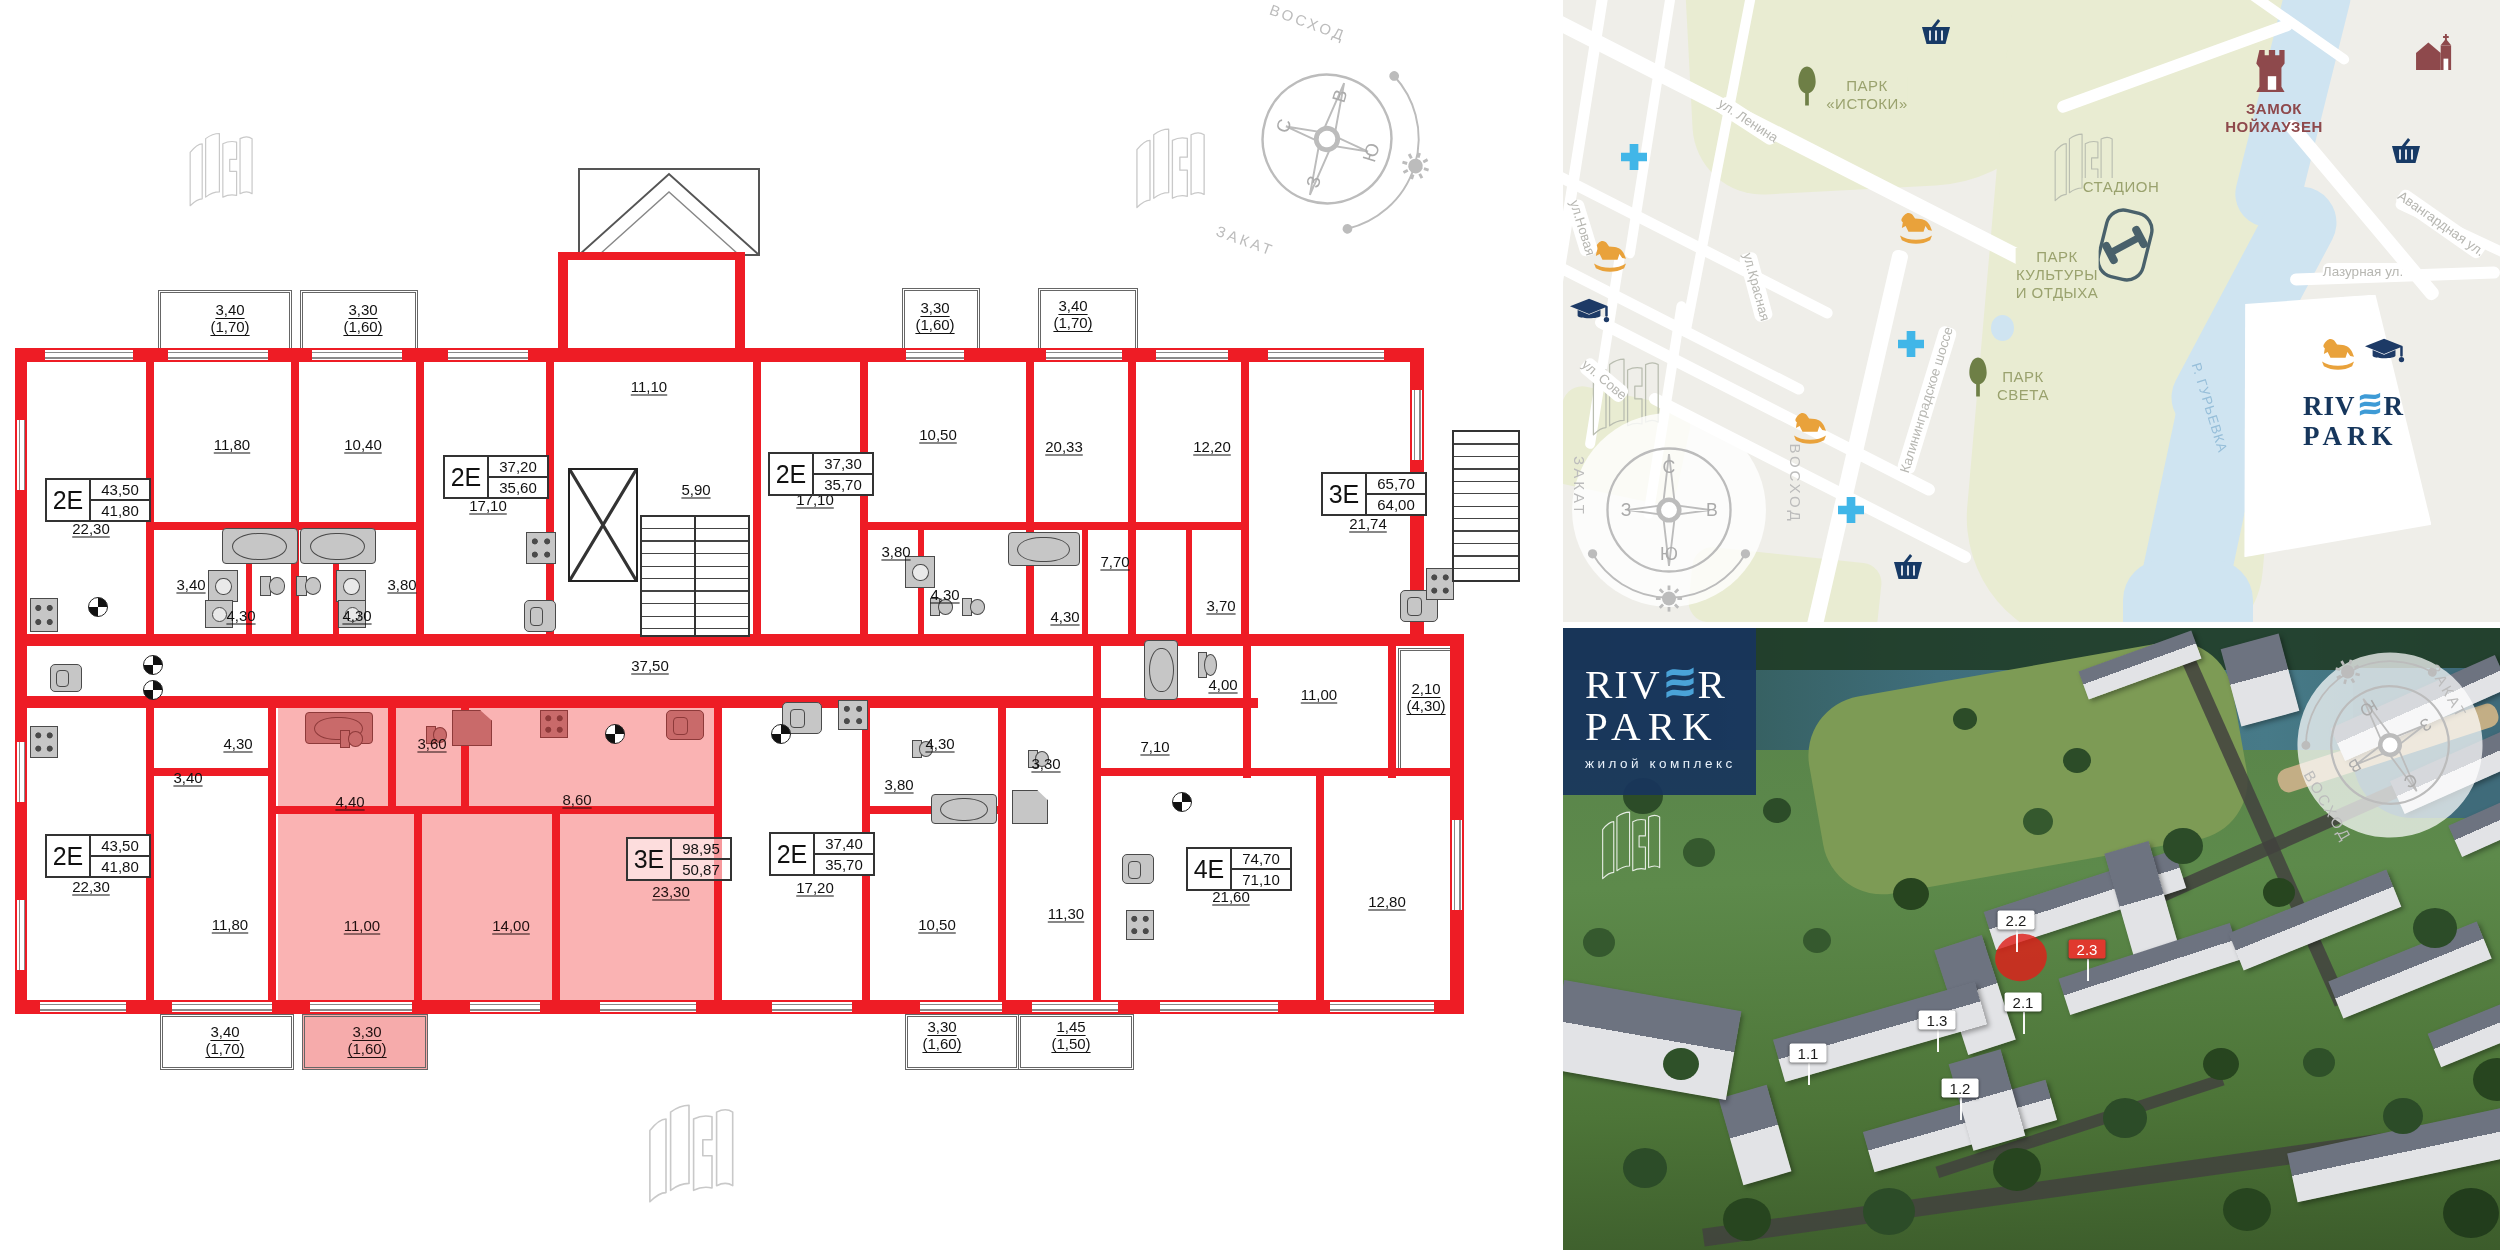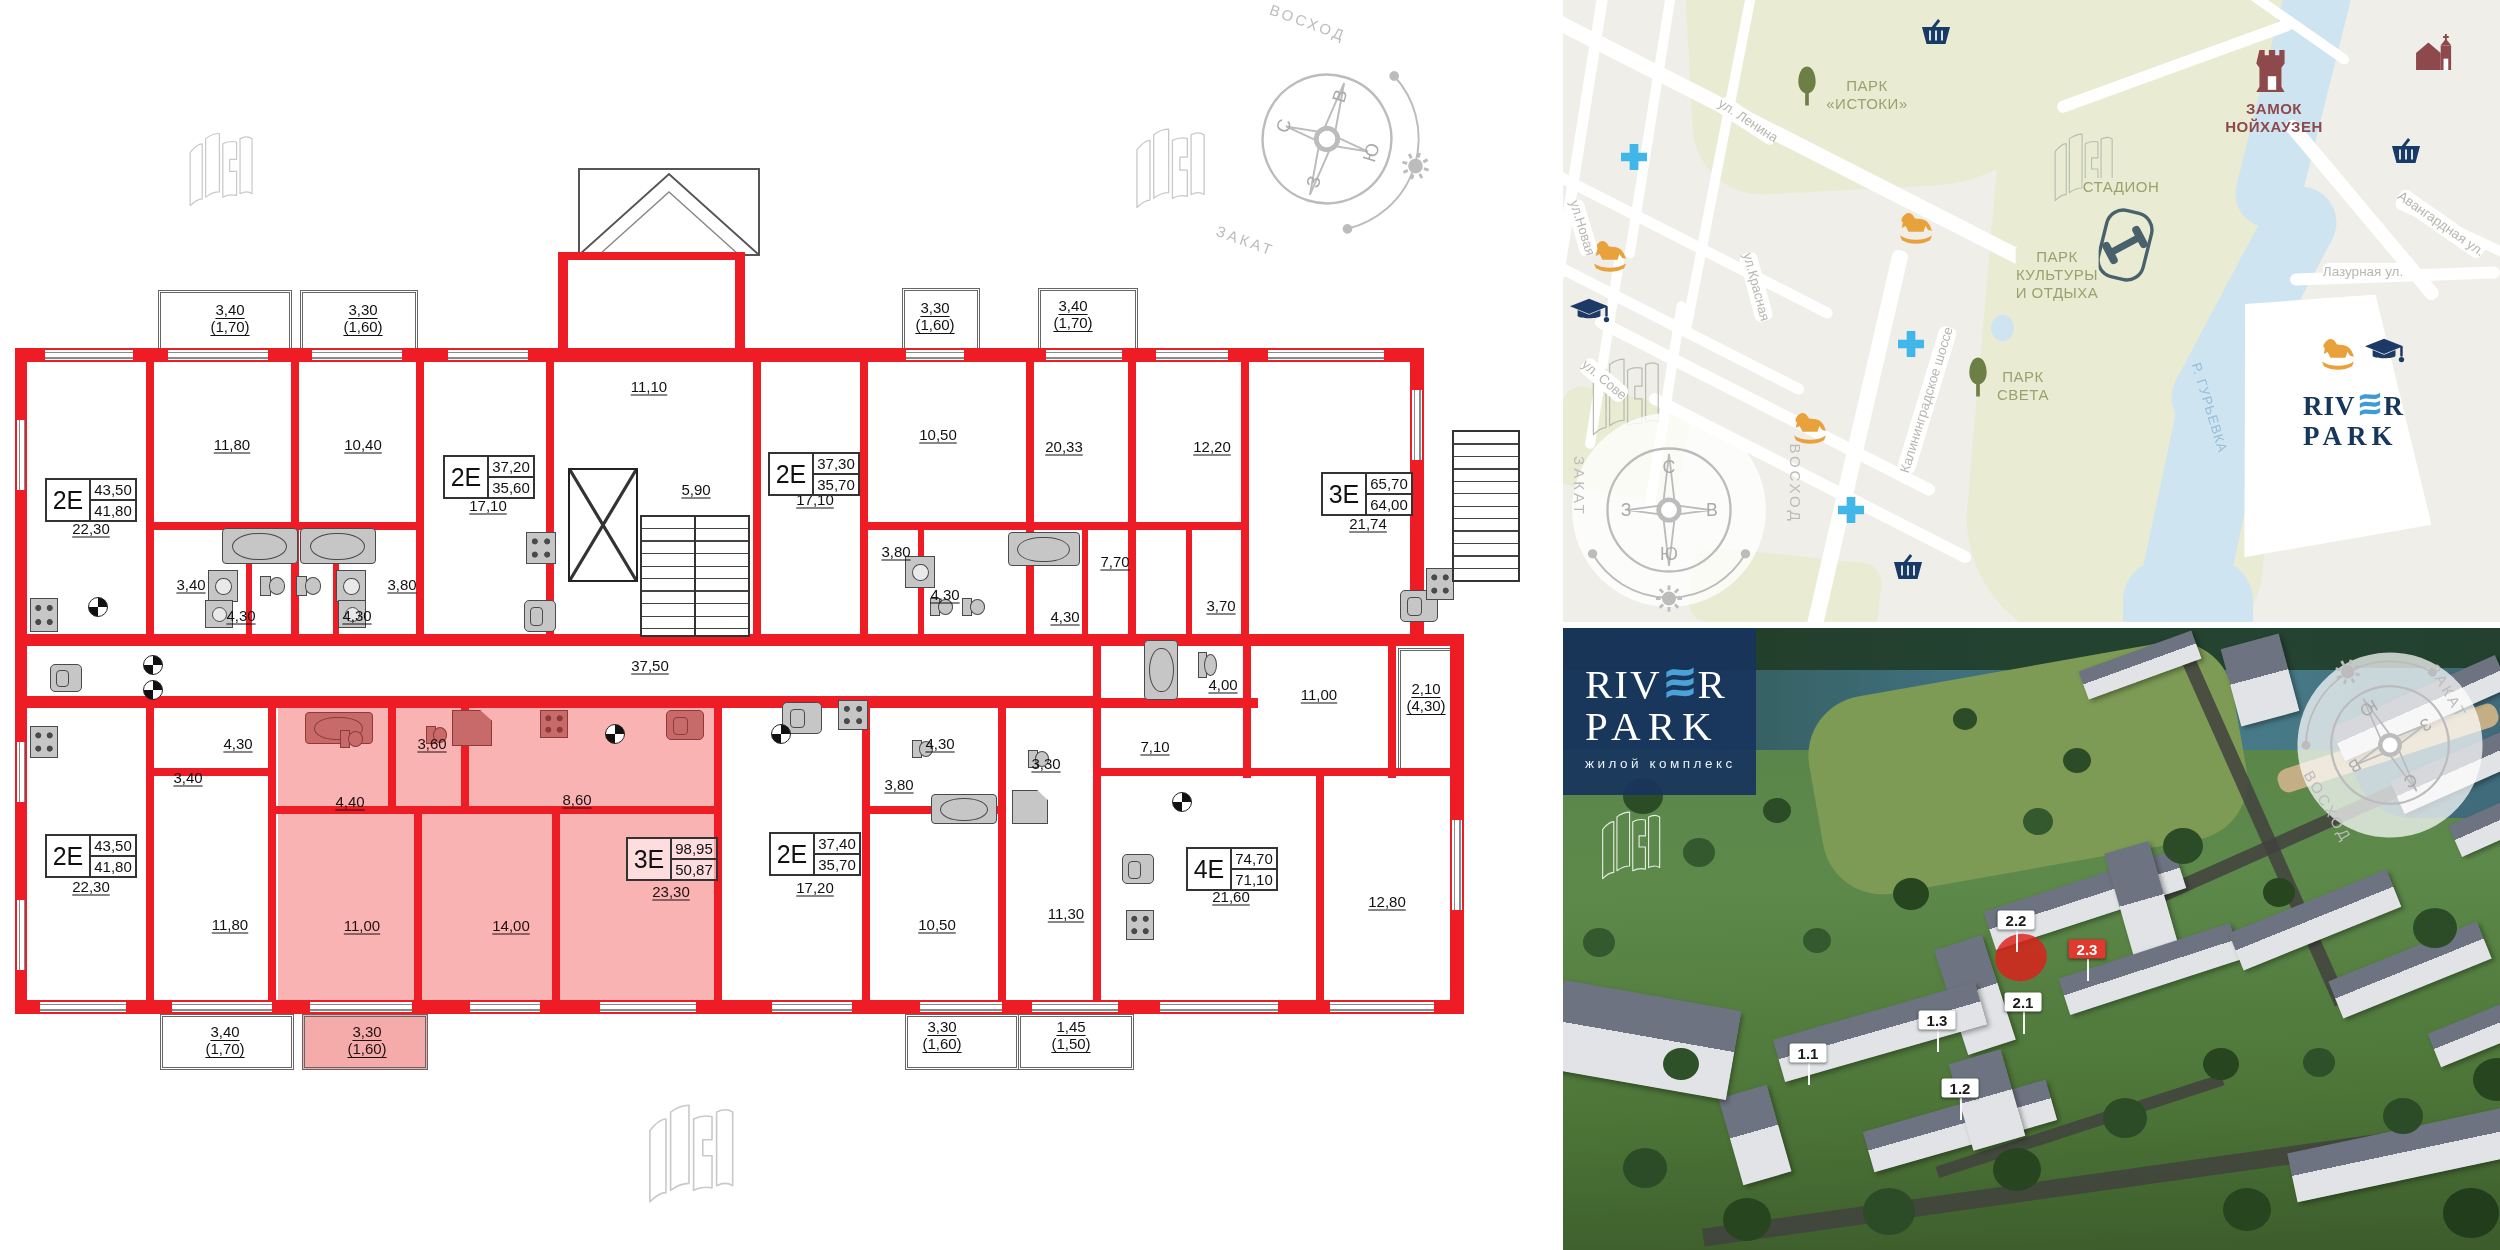--- a/index.html
+++ b/index.html
@@ -11,21 +11,21 @@
   .pinkzone{position:absolute;background:rgba(244,86,86,0.45);z-index:1;}
   .win{position:absolute;z-index:4;background:repeating-linear-gradient(to bottom,#ffffff 0 2px,#8a8a8a 2px 3.4px,#ffffff 3.4px 5.4px);}
   .winv{position:absolute;z-index:4;background:repeating-linear-gradient(to right,#ffffff 0 2px,#8a8a8a 2px 3.4px,#ffffff 3.4px 5.4px);}
   .balc{position:absolute;border:3px double #666;background:#fff;z-index:2;}
   .balc.hl{background:#f6abab;}
   .rlabel{position:absolute;transform:translate(-50%,-50%);font-size:15px;color:#111;text-decoration:underline;text-underline-offset:3px;white-space:pre;text-align:center;line-height:17px;z-index:6;}
   .rlabel.hl{color:#201010;}
   .aptbox{position:absolute;display:flex;border:2px solid #333;background:#fff;height:40px;z-index:7;}
   .aptbox.hl{background:rgba(255,255,255,0.55);}
   .aptbox .code{width:42px;font-size:25px;color:#111;display:flex;align-items:center;justify-content:center;border-right:2px solid #333;}
-  .aptbox .areas{width:44px;display:flex;flex-direction:column;}
+  .aptbox .areas{width:58px;display:flex;flex-direction:column;}
   .aptbox .areas div{flex:1;display:flex;align-items:center;justify-content:center;font-size:15px;color:#111;}
   .aptbox .areas div:first-child{border-bottom:2px solid #333;}
   .fix{position:absolute;z-index:4;}
   .stairbox{position:absolute;border:2px solid #333;background:repeating-linear-gradient(to bottom,#fff 0 11px,#444 11px 12.5px);z-index:4;}
   .elev{position:absolute;border:2.5px solid #222;background:#fff;z-index:4;}
   .elev svg{width:100%;height:100%;display:block;}
   .canopy{position:absolute;border:2px solid #555;background:#fff;z-index:2;}
   .sketch{position:absolute;z-index:1;}
   .compass{position:absolute;z-index:8;}
   .sunlab{position:absolute;font-size:15px;letter-spacing:3px;color:#bcbcbc;z-index:8;white-space:nowrap;}
@@ -43,21 +43,21 @@
   .micon{position:absolute;transform:translate(-50%,-50%);z-index:5;line-height:0;}
   .maplogo{position:absolute;z-index:6;color:#16365c;font-family:"Liberation Serif",serif;font-weight:bold;}
   .maplogo .l1{font-size:27px;letter-spacing:1px;display:flex;align-items:center;}
   .maplogo .l2{font-size:27px;letter-spacing:5px;margin-top:-2px;}
   
   .photo{position:absolute;left:1563px;top:628px;width:937px;height:622px;overflow:hidden;background:linear-gradient(178deg,#57814a 0%,#5d8a4b 40%,#4d7538 75%,#3c5c2b 100%);}
   .pb{position:absolute;background:linear-gradient(180deg,#6d7380 0 46%,#e2e3e6 46%);box-shadow:2px 3px 5px rgba(0,0,0,0.35);z-index:3;}
   .tree{position:absolute;border-radius:50%;z-index:4;}
   .proad{position:absolute;background:rgba(66,66,62,0.85);z-index:2;}
   .pwater{position:absolute;z-index:1;}
-  .plabel{position:absolute;transform:translate(-50%,-50%);background:#fff;color:#1c1c1c;font-size:15px;font-weight:bold;padding:1px 8px;border-radius:2px;box-shadow:0 1px 3px rgba(0,0,0,0.45);z-index:8;}
+  .plabel{position:absolute;transform:translate(-50%,-50%);background:#fff;color:#1c1c1c;font-size:15px;font-weight:normal;padding:1px 8px;border-radius:2px;box-shadow:0 1px 3px rgba(0,0,0,0.45);z-index:8;}
   .plabel.hl{background:#e0392e;color:#fff;}
   .plead{position:absolute;width:2px;background:rgba(255,255,255,0.95);z-index:7;}
   .photologo{position:absolute;left:0;top:0;width:193px;height:167px;background:rgba(24,53,92,0.93);z-index:9;color:#fff;font-family:"Liberation Serif",serif;padding:36px 0 0 22px;box-sizing:border-box;}
   .photologo .l1{font-size:41px;letter-spacing:2px;display:flex;align-items:center;line-height:40px;}
   .photologo .l2{font-size:41px;letter-spacing:7px;line-height:44px;}
   .photologo .sub{font-family:"Liberation Sans",sans-serif;font-size:13.5px;letter-spacing:3.5px;margin-top:8px;color:#e8f1fa;}
   .hl-ellipse{position:absolute;border-radius:50%;background:rgba(222,32,26,0.82);z-index:6;}
 </style>
 </head>
 <body>

